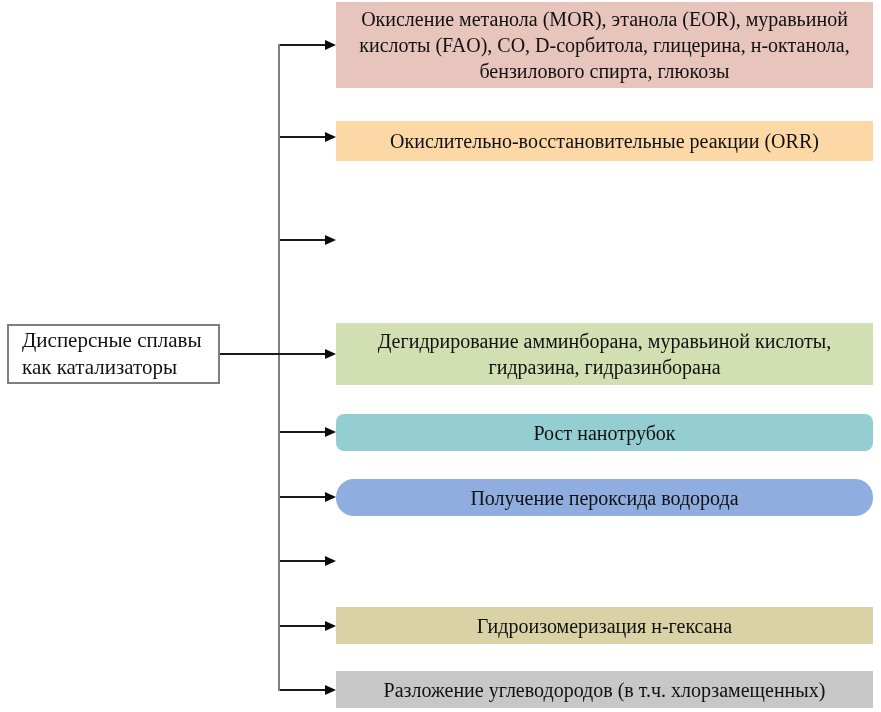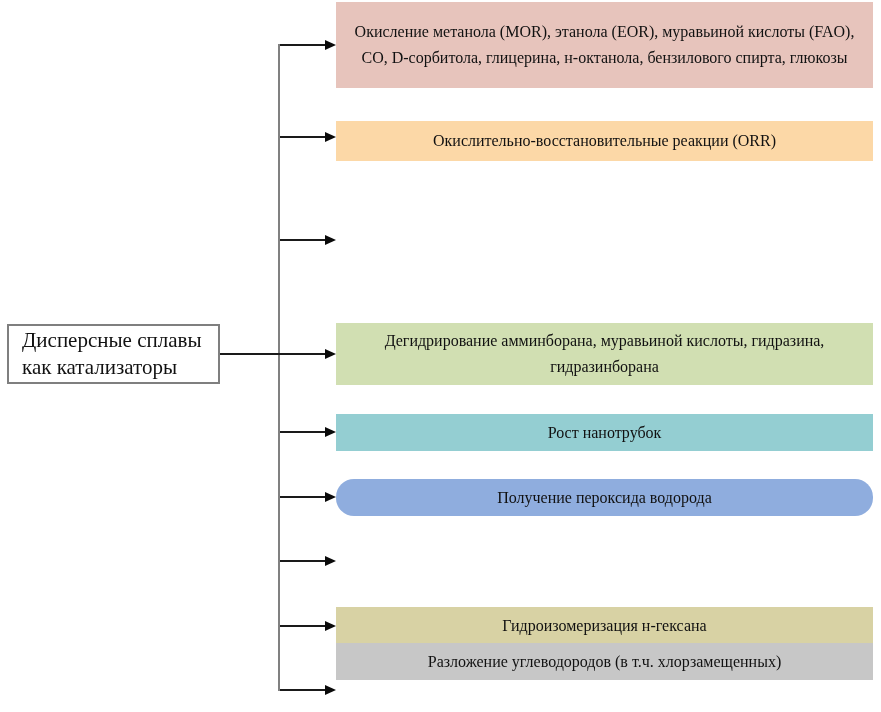--- a/index.html
+++ b/index.html
@@ -62,37 +62,37 @@
   
   .bbox {
     position: absolute;
     left: 336px;
     width: 537px;
     box-sizing: border-box;
     display: flex;
     align-items: center;
     justify-content: center;
     text-align: center;
-    font-size: 16px;
+    font-size: 20px;
     line-height: 26px;
   }
   .bbox .lbl { display: inline-block; }
   .w505 .lbl { max-width: 505px; }
   .w475 .lbl { max-width: 475px; }
   .w515 .lbl { max-width: 515px; }
 
   .b1 { top: 2px;   height: 86px; }
   .b2 { top: 121px; height: 40px; }
   .b3 { top: 185px; height: 110px; }
   .b4 { top: 323px; height: 62px; }
   .b5 { top: 414px; height: 37px; }
   .b6 { top: 479px; height: 37px; }
   .b7 { top: 543px; height: 37px; }
   .b8 { top: 607px; height: 37px; }
-  .b9 { top: 643px; height: 37px; }
+  .b9 { top: 671px; height: 37px; }
 
   .l1 { left: 280px; width: 46px;  top: 44px;  }
   .l2 { left: 280px; width: 46px;  top: 136px; }
   .l3 { left: 280px; width: 46px;  top: 239px; }
   .l4 { left: 220px; width: 106px; top: 353px; }
   .l5 { left: 280px; width: 46px;  top: 431px; }
   .l6 { left: 280px; width: 46px;  top: 496px; }
   .l7 { left: 280px; width: 46px;  top: 560px; }
   .l8 { left: 280px; width: 46px;  top: 625px; }
   .l9 { left: 280px; width: 46px;  top: 689px; }
@@ -140,21 +140,21 @@
 
   <div class="bbox b1 w505" style="background: rgb(231, 196, 188);">
     <span class="lbl">Окисление метанола (MOR), этанола (EOR), муравьиной кислоты (FAO), CO, D-сорбитола, глицерина, н-октанола, бензилового спирта, глюкозы</span>
   </div>
   <div class="bbox b2" style="background: rgb(252, 216, 167);">
     <span class="lbl">Окислительно-восстановительные реакции (ORR)</span>
   </div>
   <div class="bbox b4 w515" style="background: rgb(209, 223, 178);">
     <span class="lbl">Дегидрирование амминборана, муравьиной кислоты, гидразина, гидразинборана</span>
   </div>
-  <div class="bbox b5" style="background: rgb(148, 206, 210);">
+  <div class="bbox b5" style="background: rgb(148, 206, 210); border-radius: 8px;">
     <span class="lbl">Рост нанотрубок</span>
   </div>
   <div class="bbox b6" style="background: rgb(143, 173, 222); border-radius: 18px;">
     <span class="lbl">Получение пероксида водорода</span>
   </div>
   <div class="bbox b8" style="background: rgb(216, 210, 164);">
     <span class="lbl">Гидроизомеризация н-гексана</span>
   </div>
   <div class="bbox b9" style="background: rgb(199, 199, 199);">
     <span class="lbl">Разложение углеводородов (в т.ч. хлорзамещенных)</span>

